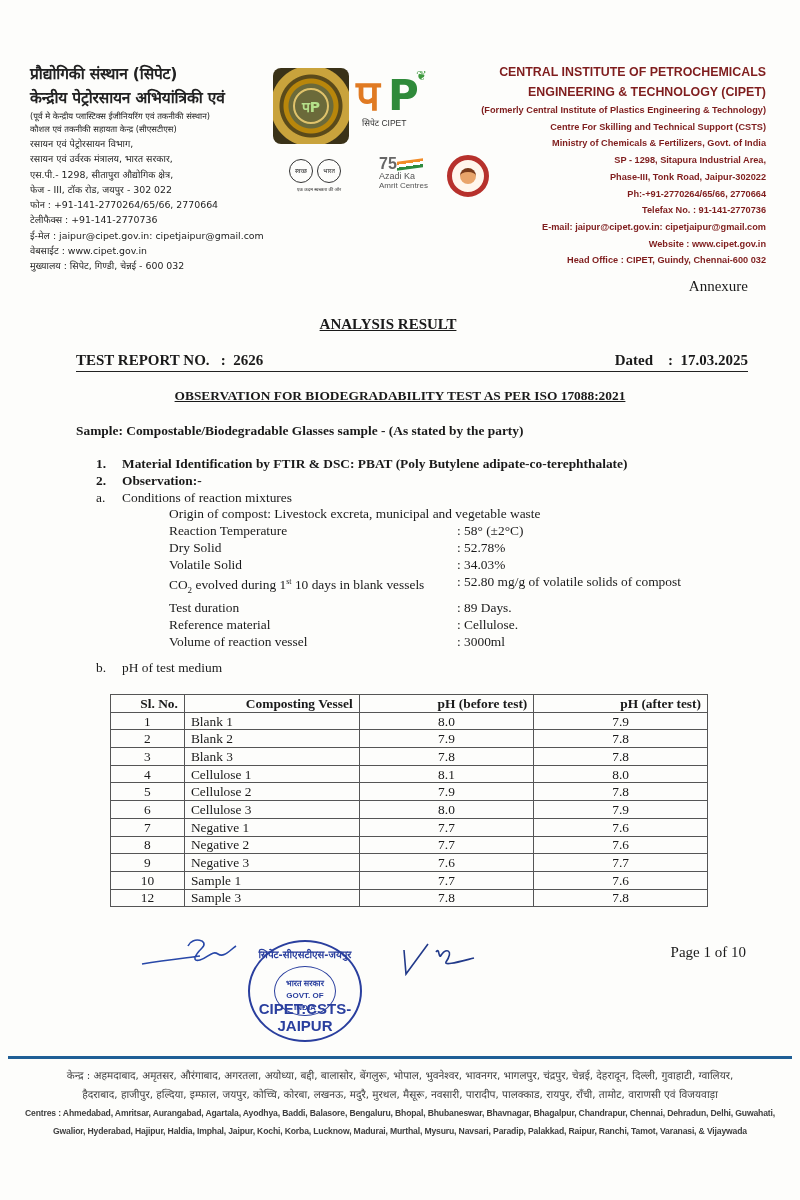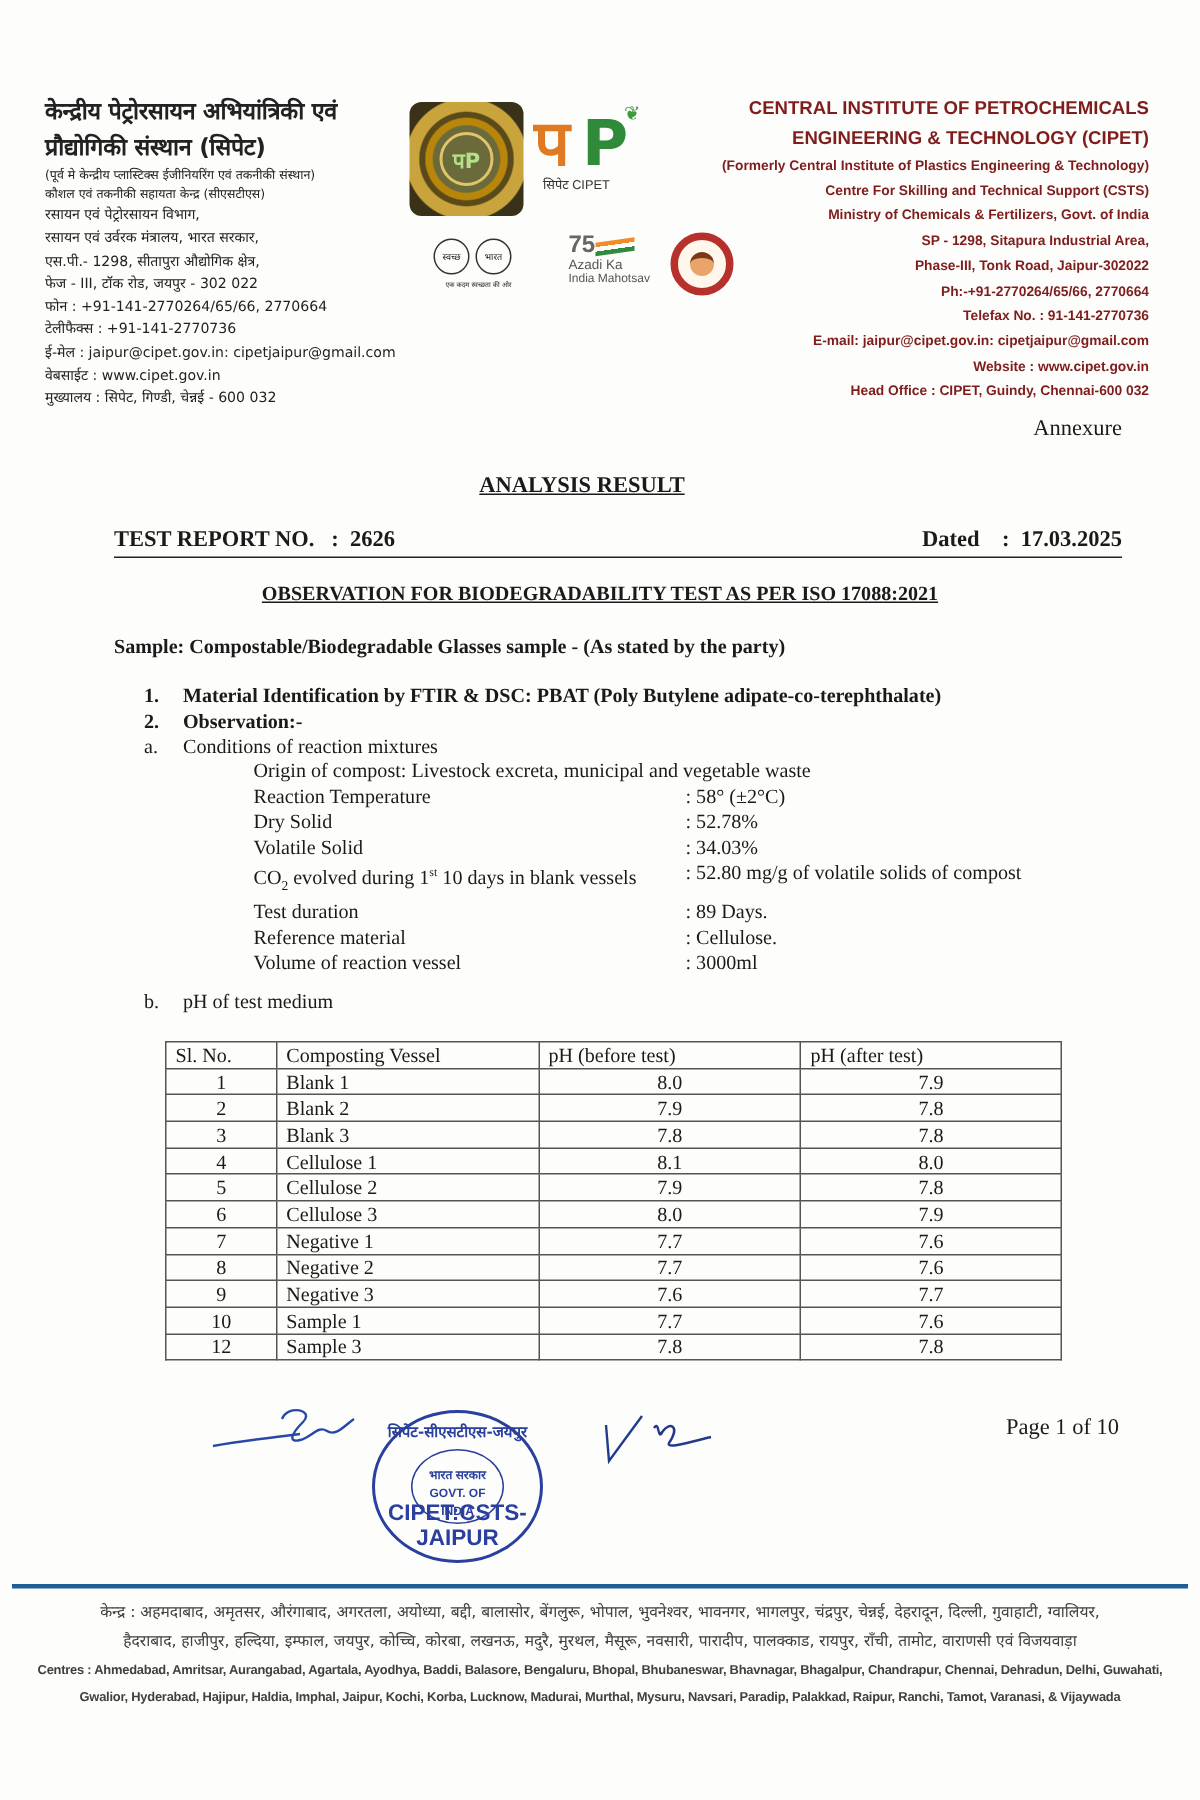--- a/index.html
+++ b/index.html
@@ -52,21 +52,21 @@
   .conditions { position: absolute; left: 169px; top: 505px; font-size: 13.4px; }
   .conditions .row { display: flex; line-height: 17px; }
   .conditions .k { width: 288px; }
   .conditions .full { width: 560px; }
 
   .ph-label { position: absolute; left: 96px; top: 660px; font-size: 13.4px; display: flex; }
   .ph-label .num { width: 26px; }
 
   table.ph { position: absolute; left: 110px; top: 694px; width: 598px; border-collapse: collapse; font-size: 13.4px; }
   table.ph th, table.ph td { border: 1px solid #555; height: 17.7px; line-height: 15px; padding: 0 6px; }
-  table.ph th { font-weight: normal; text-align: left; }
+  table.ph th { font-weight: bold; text-align: right; }
   table.ph td.c { text-align: center; }
   table.ph td.l { text-align: left; }
   table.ph col.c1 { width: 74px; } table.ph col.c2 { width: 175px; } table.ph col.c3 { width: 175px; } table.ph col.c4 { width: 174px; }
 
   .page-num { position: absolute; right: 54px; top: 944px; font-size: 15px; }
 
   .sig1 { position: absolute; left: 140px; top: 932px; width: 120px; height: 40px; }
   .sig2 { position: absolute; left: 398px; top: 934px; width: 120px; height: 50px; }
   .stamp { position: absolute; left: 248px; top: 940px; width: 114px; height: 102px; border: 2.5px solid #2a3f9e; border-radius: 50%; color: #2a3f9e; }
   .stamp .inner { position: absolute; left: 24px; top: 24px; width: 62px; height: 50px; border: 1.5px solid #2a3f9e; border-radius: 50%; text-align: center; font-family: "Liberation Sans", sans-serif; font-size: 8px; font-weight: bold; padding-top: 11px; line-height: 12px; }
@@ -76,22 +76,22 @@
   
   .footer-rule { position: absolute; left: 8px; right: 8px; top: 1056px; height: 3px; background: #1f5f96; }
   .footer { position: absolute; left: 0; width: 800px; top: 1066px; text-align: center; color: #404040; }
   .footer .hi { font-family: "DejaVu Sans", sans-serif; font-size: 10.4px; line-height: 19px; }
   .footer .en { font-family: "Liberation Sans", sans-serif; font-size: 8.6px; font-weight: bold; line-height: 18px; letter-spacing: -0.15px; }
 </style>
 </head>
 <body>
 
 <div class="lh-left">
+  <div class="hi-title">प्रौद्योगिकी संस्थान (सिपेट)</div>
   <div class="hi-title">केन्द्रीय पेट्रोरसायन अभियांत्रिकी एवं</div>
-  <div class="hi-title">प्रौद्योगिकी संस्थान (सिपेट)</div>
   <div class="hi-small">(पूर्व मे केन्द्रीय प्लास्टिक्स ईजीनियरिंग एवं तकनीकी संस्थान)</div>
   <div class="hi-small">कौशल एवं तकनीकी सहायता केन्द्र (सीएसटीएस)</div>
   <div class="hi-line">रसायन एवं पेट्रोरसायन विभाग,</div>
   <div class="hi-line">रसायन एवं उर्वरक मंत्रालय, भारत सरकार,</div>
   <div class="hi-line">एस.पी.- 1298, सीतापुरा औद्योगिक क्षेत्र,</div>
   <div class="hi-line">फेज - III, टॉक रोड, जयपुर - 302 022</div>
   <div class="hi-line">फोन : +91-141-2770264/65/66, 2770664</div>
   <div class="hi-line">टेलीफैक्स : +91-141-2770736</div>
   <div class="hi-line">ई-मेल : jaipur@cipet.gov.in: cipetjaipur@gmail.com</div>
   <div class="hi-line">वेबसाईट : www.cipet.gov.in</div>
@@ -110,21 +110,21 @@
 
 <div class="logo-swachh">
   <div class="ring" style="left:2px">स्वच्छ</div>
   <div class="ring" style="left:30px">भारत</div>
   <div class="cap">एक कदम स्वच्छता की ओर</div>
 </div>
 <div class="logo-azadi">
   <div class="num">75</div>
   <div class="flag"></div>
   <div class="t1">Azadi Ka</div>
-  <div class="t2">India Mahotsav</div>
+  <div class="t2">Amrit Centres</div>
 </div>
 <div class="logo-beti">
   <div class="face"></div>
 </div>
 
 <div class="lh-right">
   <div class="en-title">CENTRAL INSTITUTE OF PETROCHEMICALS</div>
   <div class="en-title">ENGINEERING &amp; TECHNOLOGY (CIPET)</div>
   <div class="en-line">(Formerly Central Institute of Plastics Engineering &amp; Technology)</div>
   <div class="en-line">Centre For Skilling and Technical Support (CSTS)</div>

